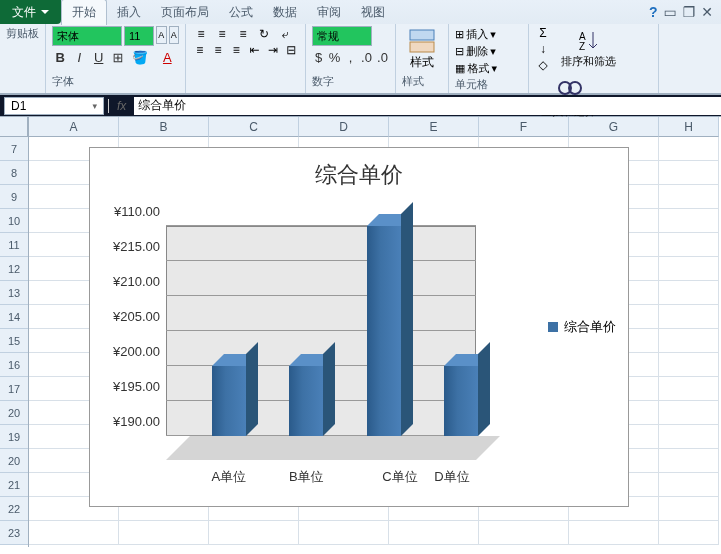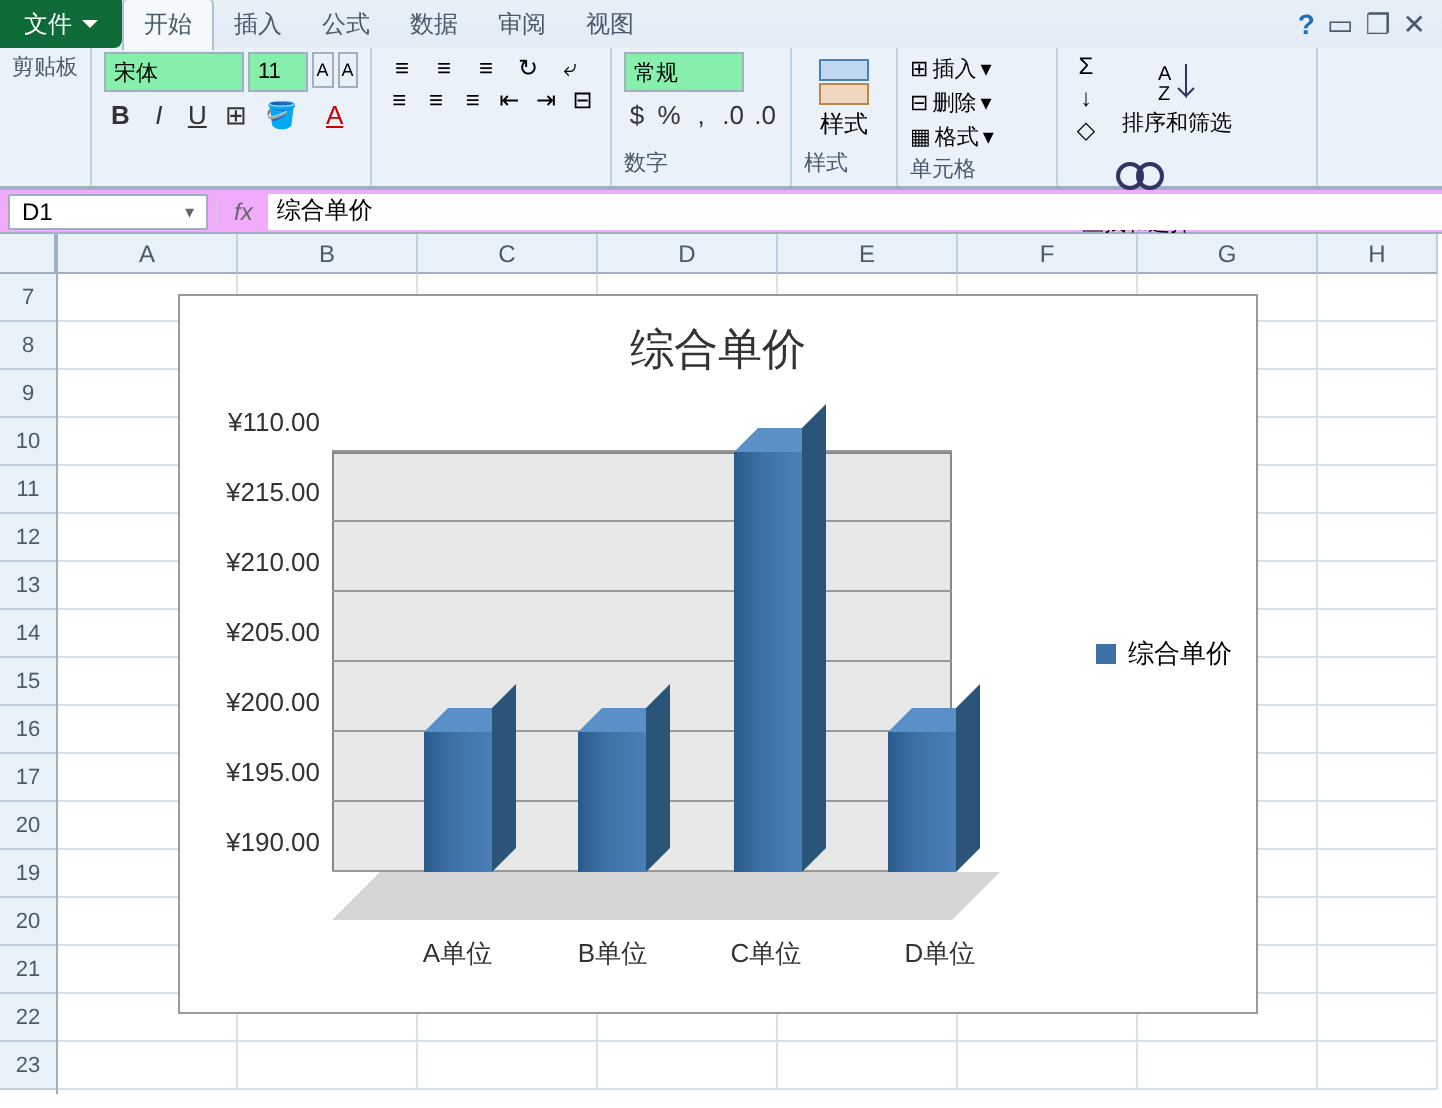--- a/index.html
+++ b/index.html
@@ -23,21 +23,21 @@
 .paste-icon { width: 28px; height: 30px; background: linear-gradient(#fff, #f0f0e0); border: 1px solid #d0c080; border-radius: 2px; position: relative; }
 .paste-icon::before { content: ""; position: absolute; top: -3px; left: 8px; width: 12px; height: 6px; background: #b0b0b0; border-radius: 2px; }
 .small-icons { display: flex; flex-direction: column; gap: 2px; }
 .small-icon { width: 16px; height: 14px; cursor: pointer; display: flex; align-items: center; justify-content: center; }
 .cut-icon::before { content: "✂"; font-size: 12px; color: #555; }
 .copy-icon::before { content: "⎘"; font-size: 12px; color: #688; }
 .brush-icon::before { content: "🖌"; font-size: 10px; }
 
 .font-group { width: 140px; }
 .font-row { display: flex; gap: 2px; margin-bottom: 2px; }
-.font-select { border: 1px solid #a0b0c0; background: #86efac; height: 20px; font-size: 11px; padding: 0 4px; }
+.font-select { border: 1px solid #a0b0c0; background: #22c55e; height: 20px; font-size: 11px; padding: 0 4px; }
 .font-name { width: 70px; }
 .font-size { width: 30px; }
 .size-btn { width: 16px; height: 18px; border: 1px solid #a0b0c0; background: #e8f0f8; font-size: 9px; cursor: pointer; }
 .btn-row { display: flex; gap: 3px; }
 .ribbon-btn { width: 18px; height: 18px; cursor: pointer; display: flex; align-items: center; justify-content: center; font-size: 13px; color: #333; }
 .ribbon-btn.wide { width: 26px; }
 
 .align-group { width: 120px; }
 .align-btn { width: 18px; height: 16px; cursor: pointer; display: flex; align-items: center; justify-content: center; }
 
@@ -45,21 +45,21 @@
 .num-select { width: 60px; }
 
 .style-btn { display: flex; flex-direction: column; align-items: center; cursor: pointer; padding: 2px 6px; }
 .style-icon { width: 28px; height: 26px; }
 
 .cell-group { width: 80px; }
 .cell-row { display: flex; align-items: center; gap: 2px; font-size: 11px; cursor: pointer; padding: 1px 0; }
 
 .edit-group { width: 130px; }
 
-.formula-bar { display: flex; height: 22px; border-bottom: 1px solid #a0b0c0; background: #f0abfc; align-items: center; }
+.formula-bar { display: flex; height: 22px; border-bottom: 1px solid #a0b0c0; background: #0f172a; align-items: center; }
 .name-box { width: 100px; border: 1px solid #a0b0c0; background: #fff; height: 18px; margin: 0 4px; padding: 0 6px; display: flex; align-items: center; font-size: 12px; }
 .name-box::after { content: "▾"; margin-left: auto; color: #666; font-size: 9px; }
 .fx-label { font-style: italic; color: #666; padding: 0 8px; border-left: 1px solid #ccc; }
 .formula-input { flex: 1; border: none; background: #fff; height: 18px; padding: 0 4px; font-size: 12px; }
 
 .sheet-area { display: flex; height: 430px; }
 .row-headers { display: flex; flex-direction: column; border-right: 1px solid #a0b0c0; }
 .corner { width: 28px; height: 20px; background: #e8f0f8; border-bottom: 1px solid #a0b0c0; border-right: 1px solid #a0b0c0; }
 .row-header { width: 28px; height: 24px; background: #e8f0f8; border-bottom: 1px solid #c0d0e0; display: flex; align-items: center; justify-content: center; color: #4a5a6a; font-size: 11px; }
 .col-headers { display: flex; height: 20px; }
@@ -88,20 +88,21 @@
 .watermark .sub { font-size: 10px; color: #666; }
 </style>
 </head>
 <body>
 
 <div class="ribbon-header">
   <div class="tabs-row">
     <div class="file-tab">文件</div>
     <div class="tab active">开始</div>
     <div class="tab">插入</div>
+    <div class="tab">页面布局</div>
     <div class="tab">公式</div>
     <div class="tab">数据</div>
     <div class="tab">审阅</div>
     <div class="tab">视图</div>
     <div class="title-right">
       <span style="color:#1e6fbf;font-weight:bold">?</span>
       <span>▭</span>
       <span>❐</span>
       <span>✕</span>
     </div>
@@ -130,20 +131,21 @@
           <div class="ribbon-btn">
               <u>U</u>
             </div>
           <div class="ribbon-btn">⊞</div>
           <div class="ribbon-btn wide">🪣</div>
           <div class="ribbon-btn wide" style="color:#c00">
               <u>A</u>
             </div>
         </div>
       </div>
+      <div class="ribbon-group-label">字体</div>
     </div>
 
     <div class="ribbon-group align-group">
       <div>
         <div class="btn-row">
           <div class="align-btn">≡</div>
           <div class="align-btn">≡</div>
           <div class="align-btn">≡</div>
           <div class="align-btn">↻</div>
           <div class="align-btn">⤶</div>
@@ -451,23 +453,23 @@
           <div class="y-label" style="bottom: 188px;">¥210.00</div>
           <div class="grid-line" style="bottom: 223px;"></div>
           <div class="y-label" style="bottom: 223px;">¥215.00</div>
           <div class="grid-line" style="bottom: 258px;"></div>
           <div class="y-label" style="bottom: 258px;">¥110.00</div>
           <div class="bar" style="left: 21.75px; height: 70px;"></div>
           <div class="x-label" style="left: 8.75px;">A单位</div>
           <div class="bar" style="left: 99.25px; height: 70px;"></div>
           <div class="x-label" style="left: 86.25px;">B单位</div>
           <div class="bar" style="left: 176.75px; height: 210px;"></div>
-          <div class="x-label" style="left: 163px;">C单位</div>
+          <div class="x-label" style="left: 180px;">C单位</div>
           <div class="bar" style="left: 254.25px; height: 70px;"></div>
-          <div class="x-label" style="left: 250px;">D单位</div>
+          <div class="x-label" style="left: 232px;">D单位</div>
         </div>
       <div class="legend">
         <div class="legend-swatch"></div>
         <span>综合单价</span>
       </div>
     </div>
 
   </div>
 </div>
 

